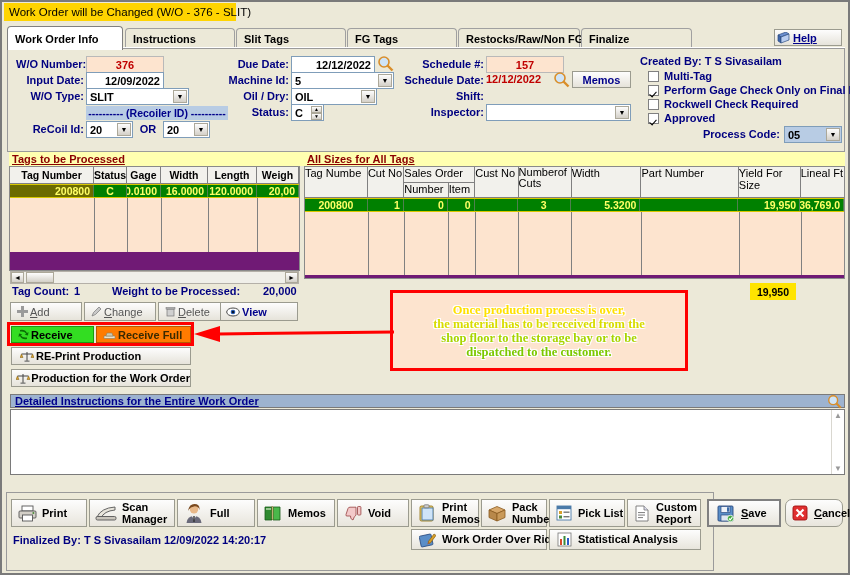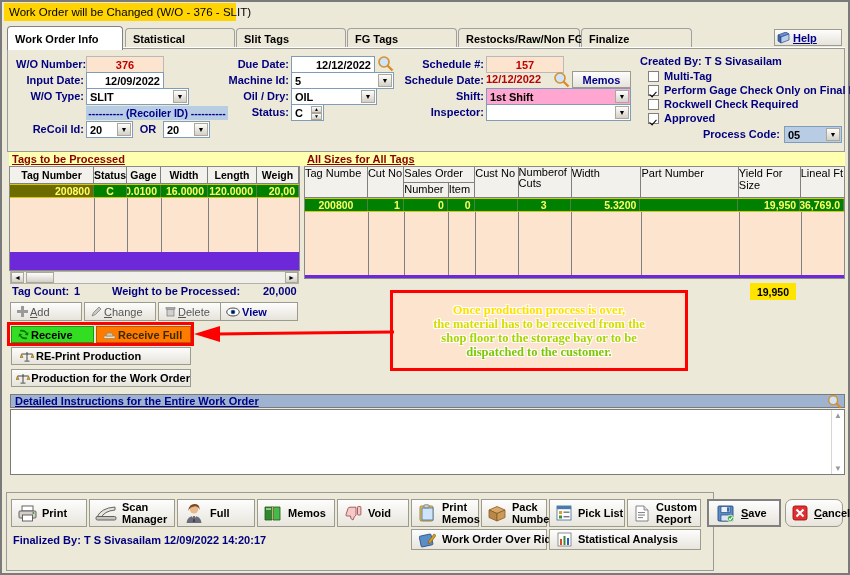--- a/index.html
+++ b/index.html
@@ -119,21 +119,21 @@
     font-size:11px;color:#000;
     white-space:nowrap;
   }
   .btn.blueText{color:#00008b;font-weight:bold;}
   .gridtitle{
     position:absolute;background:#ffffb0;color:#8b0000;font-weight:bold;
     font-size:11px;text-decoration:underline;display:flex;align-items:center;
     padding-left:3px;box-sizing:border-box;height:14px;
   }
   .grid{
-    position:absolute;background:#6d28d9;border:1px solid #8a8a8a;box-sizing:border-box;
+    position:absolute;background:#701a75;border:1px solid #8a8a8a;box-sizing:border-box;
     overflow:hidden;
   }
   .ghead{
     display:flex;height:17px;background:#f2f1ec;border-bottom:1px solid #808080;
     box-sizing:border-box;
   }
   .ghead .hc{
     border-right:1px solid #808080;box-sizing:border-box;
     display:flex;align-items:center;justify-content:center;
     font-size:10.5px;font-weight:bold;color:#000;overflow:hidden;white-space:nowrap;
@@ -234,21 +234,21 @@
 </style>
 </head>
 <body>
 
 <div class="app">
 
   <div class="titlebar">Work Order will be Changed  (W/O - 376 - SLIT)</div>
 
   <div class="tabstrip">
     <div class="tab active" style="left:0px;width:116px;">Work Order Info</div>
-    <div class="tab" style="left:118px;width:110px;">Statistical</div>
+    <div class="tab" style="left:118px;width:110px;">Instructions</div>
     <div class="tab" style="left:229px;width:110px;">Slit Tags</div>
     <div class="tab" style="left:340px;width:110px;">FG Tags</div>
     <div class="tab" style="left:451px;width:122px;">Restocks/Raw/Non FG</div>
     <div class="tab" style="left:574px;width:111px;">Finalize</div>
   </div>
   <div class="tabline"></div>
 
   <div class="btn blueText" style="left:772px;top:27px;width:68px;height:17px;padding-left:2px;">
     <span class="ic" style="display:inline-flex;width:16px;">
       <svg width="13" height="12" viewBox="0 0 13 12">
@@ -325,24 +325,20 @@
     <div style="position:absolute;left:478px;top:24px;font-size:11px;font-weight:bold;color:#c00000;">12/12/2022</div>
     <div class="magnifier" style="left:545px;top:22px;">
       <svg width="17" height="17" viewBox="0 0 17 17">
           <circle cx="7" cy="7" r="5" fill="#cfe4f7" stroke="#d98e2a" stroke-width="1.6"></circle>
           <line x1="10.5" y1="10.5" x2="15.5" y2="15.5" stroke="#d98e2a" stroke-width="2.4"></line>
         </svg>
     </div>
     <div class="btn blueText" style="left:564px;top:22px;width:59px;height:17px;justify-content:center;">Memos</div>
 
     <div class="lbl" style="left:400px;top:41px;width:76px;">Shift:</div>
-    <div class="combo pink" style="left:478px;top:39px;width:145px;">
-      <span>1st Shift</span>
-      <span class="arrow">▼</span>
-    </div>
 
     <div class="lbl" style="left:400px;top:57px;width:76px;">Inspector:</div>
     <div class="combo" style="left:478px;top:55px;width:145px;">
       <span></span>
       <span class="arrow">▼</span>
     </div>
 
     <div class="createdby" style="left:632px;top:6px;">Created By: T S Sivasailam</div>
 
     <div class="chk" style="left:640px;top:21px;">

